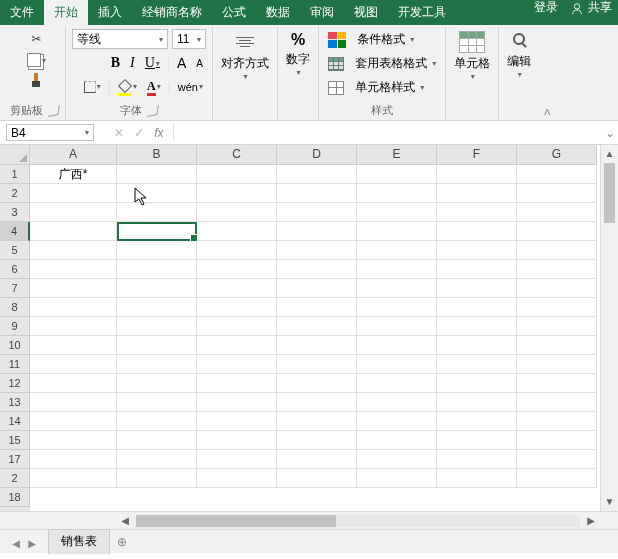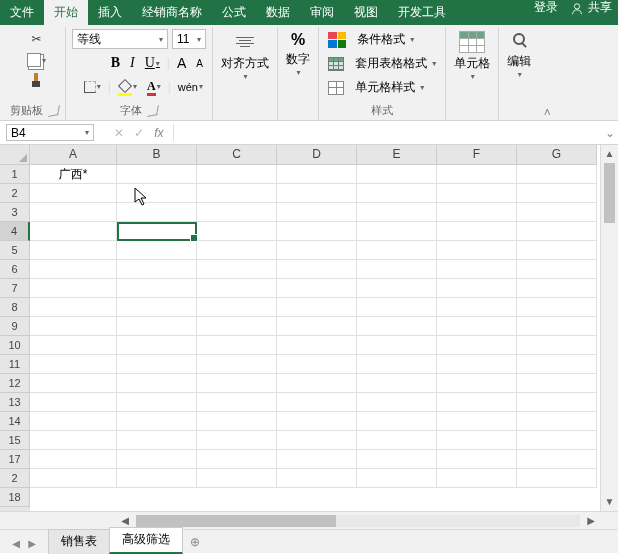--- a/index.html
+++ b/index.html
@@ -515,15 +515,14 @@
     </div>
   <div class="arr">▶</div>
   <div style="width:18px"></div>
 </div>
 
 <div class="sheettabs">
   <div class="nav">◀</div>
   <div class="nav">▶</div>
   <div style="width:8px"></div>
   <div class="stab inactive">销售表</div>
-  <div class="stab active">高级筛选</div>
   <div class="addsheet">⊕</div>
 </div>
 
 </body></html>

